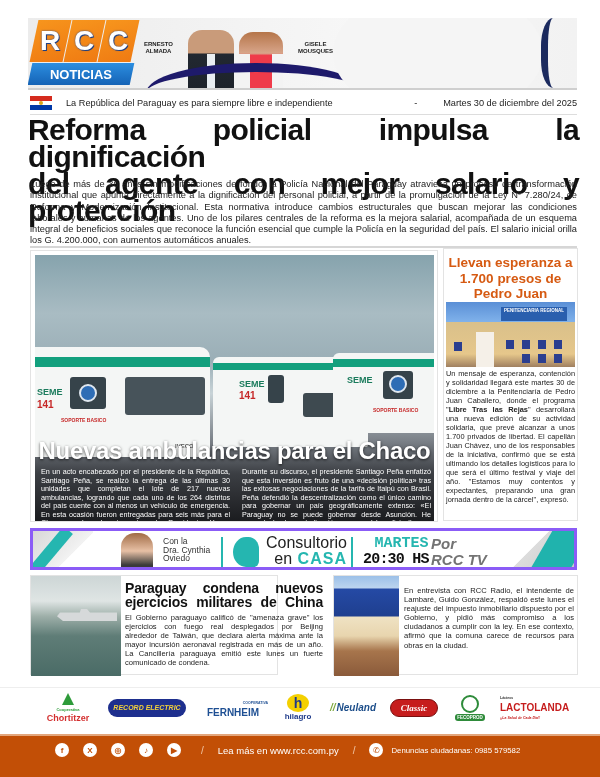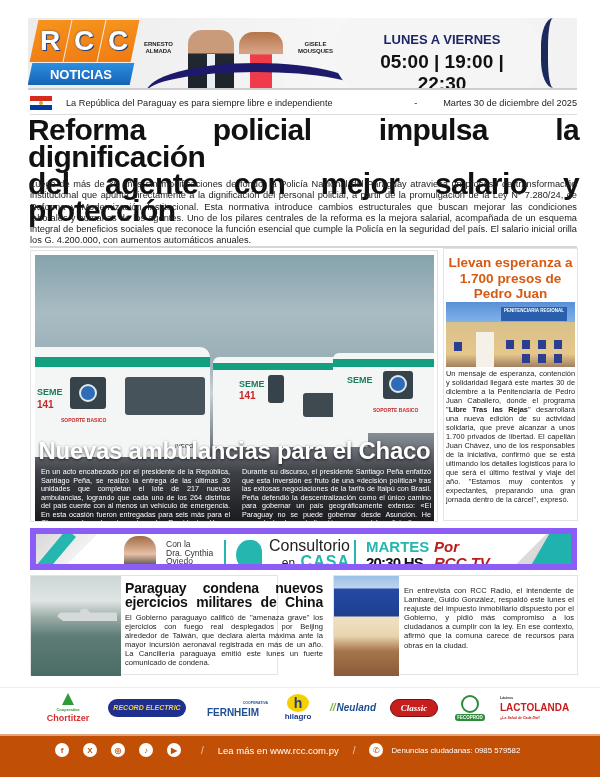--- a/index.html
+++ b/index.html
@@ -62,37 +62,37 @@
 .side{position:absolute;left:443px;top:248px;width:135px;height:273px;border:1px solid #e3e3e3;background:#fff}
 .side h3{font-family:"Liberation Sans",sans-serif;font-weight:bold;font-size:13.5px;line-height:15.5px;color:#d65a12;text-align:center;margin-top:6px}
 .side .img{position:absolute;left:2px;top:53px;width:129px;height:65px;background:linear-gradient(180deg,#5a8fd6 0,#7fb1ea 30%,#d9c08a 31%,#e6c78b 80%,#a08060 100%);overflow:hidden}
 .side .img .sign{position:absolute;left:55px;top:5px;width:66px;height:14px;background:#2a5fae;color:#fff;font-size:4.5px;font-family:"Liberation Sans",sans-serif;font-weight:bold;text-align:center;line-height:7px}
 .side .img .door{position:absolute;left:30px;top:30px;width:18px;height:35px;background:#f5f0e8}
 .side .img .w{position:absolute;width:8px;height:9px;background:#2b3e8f}
 .side p{position:absolute;left:2px;top:120px;width:129px;font-family:"Liberation Sans",sans-serif;font-size:7.4px;line-height:9px;color:#222;text-align:justify}
 .side p b{font-weight:bold}
 
 
-.adbanner{position:absolute;left:30px;top:528px;width:547px;height:42px;background:#fff;border:6px solid #8b5cf6;overflow:hidden}
+.adbanner{position:absolute;left:30px;top:528px;width:547px;height:42px;background:#fff;border:3px solid #8b5cf6;overflow:hidden}
 .adbanner .lt{position:absolute;left:0;top:0;width:60px;height:42px;background:linear-gradient(135deg,#d8d8d8,#f2f2f2 60%,#fff 61%)}
 .adbanner .lt:after{content:"";position:absolute;left:10px;top:-8px;width:12px;height:60px;background:#25b6b0;transform:rotate(40deg)}
 .adbanner .rt{position:absolute;right:0;top:0;width:70px;height:42px;background:linear-gradient(135deg,#fff 40%,#dcdcdc 41%,#c8c8c8)}
 .adbanner .rt:after{content:"";position:absolute;right:-5px;top:-4px;width:40px;height:54px;background:#20b3ad;transform:skewX(-30deg)}
 .doc{position:absolute;left:88px;top:2px;width:32px;height:40px;border-radius:14px 14px 0 0;background:linear-gradient(180deg,#a06b45 0,#e7c0a5 45%,#3a3a3a 80%)}
 .ad-conla{position:absolute;left:130px;top:6px;font-family:"Liberation Sans",sans-serif;font-size:8.5px;line-height:8.5px;color:#333}
 .vbar{position:absolute;top:6px;width:2px;height:30px;background:#25b6b0}
 .headicon{position:absolute;left:200px;top:6px;width:26px;height:30px;border-radius:50% 40% 20% 50%;background:#25b6b0}
 .ad-consult{position:absolute;left:233px;top:4px;text-align:right;font-family:"Liberation Sans",sans-serif;line-height:16px}
 .ad-consult .a{font-size:16px;color:#222}
 .ad-consult .b{font-size:16px;color:#25b6b0;font-weight:bold;letter-spacing:1px}
-.ad-consult .en{font-size:12px;color:#222;font-weight:normal;letter-spacing:0}
-.ad-time{position:absolute;left:330px;top:5px;text-align:left;font-family:Liberation Sans, sans-serif;font-weight:bold;line-height:16px}
+.ad-consult .en{font-size:16px;color:#222;font-weight:normal;letter-spacing:0}
+.ad-time{position:absolute;left:330px;top:5px;text-align:right;font-family:Liberation Mono, monospace;font-weight:bold;line-height:16px}
 .ad-time .d{font-size:15px;color:#25b6b0}
 .ad-time .t{font-size:15px;color:#111;letter-spacing:-0.8px}
-.ad-por{position:absolute;left:398px;top:5px;font-family:"Liberation Sans",sans-serif;font-style:italic;font-weight:bold;font-size:15px;line-height:16px;color:#b91c1c}
+.ad-por{position:absolute;left:398px;top:5px;font-family:"Liberation Sans",sans-serif;font-style:italic;font-weight:bold;font-size:15px;line-height:16px;color:#737373}
 
 
 .story{position:absolute;top:575px;height:100px;border:1px solid #e3e3e3;background:#fff}
 .s1{left:30px;width:248px}
 .s2{left:333px;width:245px}
 .story .thumb{position:absolute;left:0;top:0;height:100px;overflow:hidden}
 .s1 .thumb{width:90px;background:linear-gradient(180deg,#cdd6d6 0,#dfe5e4 25%,#9fb0aa 40%,#5f7d77 60%,#4a6b66 100%)}
 .s1 .ship{position:absolute;left:26px;top:33px;width:60px;height:12px;background:#d6d9da;clip-path:polygon(0 60%,10% 100%,100% 100%,100% 30%,55% 30%,50% 0,40% 0,38% 30%,5% 30%)}
 .s2 .thumb{width:65px;background:linear-gradient(180deg,#9cc0e8 0,#bcd4ee 12%,#254aa5 13%,#1f3f8f 40%,#efe2c3 41%,#e8d5ae 60%,#a7754c 75%,#8a5a3a 100%)}
 .story .body{position:absolute;top:6px}
@@ -158,24 +158,20 @@
       </div>
     <div class="person p1"></div>
     <div class="person p2"></div>
     <div class="host-name" style="left:162px;top:23px">
         <div>GISELE</div>
         <div>MOUSQUES</div>
       </div>
   </div>
   <div class="swoosh"></div>
   <div class="circle"></div>
-  <div class="sched">
-    <div class="days">LUNES A VIERNES</div>
-    <div class="times">05:00 | 19:00 | 22:30</div>
-  </div>
   <div class="arc"></div>
 </div>
 <div class="header-rule"></div>
 
 <div class="topline">
   <div class="flag">
       <i class="r"></i>
       <i class="w"></i>
       <i class="b"></i>
     </div>

